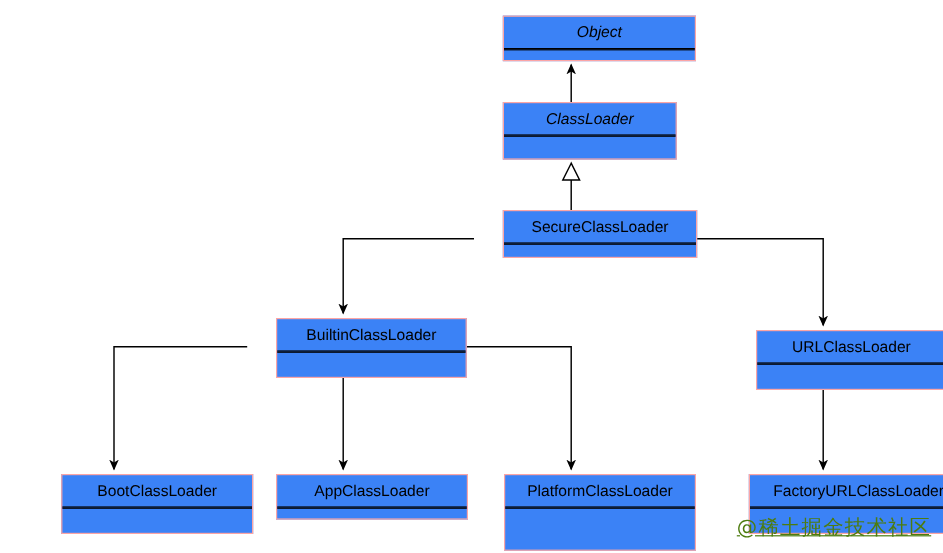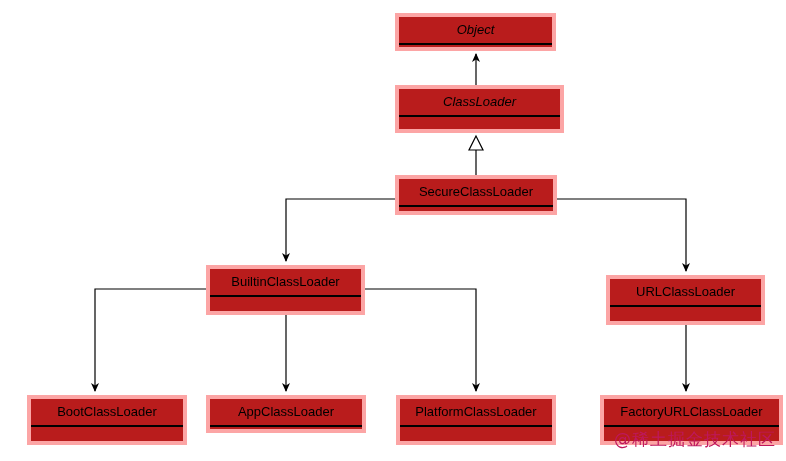--- a/index.html
+++ b/index.html
@@ -22,23 +22,24 @@
     position: absolute;
     left: 0;
     top: 0;
     width: 786px;
     height: 461px;
     pointer-events: none;
   }
   .uml-class {
     position: absolute;
     box-sizing: border-box;
-    background: #b91c1c;
-    border: 4px solid #fca5a5;
+    background: #3b82f6;
+    border: 1px solid #fca5a5;
     z-index: 2;
+    margin-left: 24px;
   }
   .uml-name {
     box-sizing: border-box;
     height: 27px;
     line-height: 26px;
     text-align: center;
     font-size: 13px;
     color: #000000;
     border-bottom: 1px solid #000000;
     white-space: nowrap;
@@ -99,21 +100,21 @@
       <path d="M 686,325 L 686,391" marker-end="url(#mk-filled)"></path>
 
     </g>
   </svg>
 
   <div class="uml-class abstract" style="left: 395px; top: 13px; width: 161px; height: 38px;">
     <div class="uml-name">Object</div>
     <div class="uml-attrs"></div>
   </div>
 
-  <div class="uml-class abstract" style="left: 395px; top: 85px; width: 169px; height: 48px;">
+  <div class="uml-class abstract" style="left: 395px; top: 85px; width: 145px; height: 48px;">
     <div class="uml-name">ClassLoader</div>
     <div class="uml-attrs"></div>
   </div>
 
   <div class="uml-class" style="left: 395px; top: 175px; width: 162px; height: 40px;">
     <div class="uml-name">SecureClassLoader</div>
     <div class="uml-attrs"></div>
   </div>
 
   <div class="uml-class" style="left: 206px; top: 265px; width: 159px; height: 50px;">
@@ -129,25 +130,25 @@
   <div class="uml-class" style="left: 27px; top: 395px; width: 160px; height: 50px;">
     <div class="uml-name">BootClassLoader</div>
     <div class="uml-attrs"></div>
   </div>
 
   <div class="uml-class" style="left: 206px; top: 395px; width: 160px; height: 38px;">
     <div class="uml-name">AppClassLoader</div>
     <div class="uml-attrs"></div>
   </div>
 
-  <div class="uml-class" style="left: 396px; top: 395px; width: 160px; height: 50px;">
+  <div class="uml-class" style="left: 396px; top: 395px; width: 160px; height: 64px;">
     <div class="uml-name">PlatformClassLoader</div>
     <div class="uml-attrs"></div>
   </div>
 
   <div class="uml-class" style="left: 600px; top: 395px; width: 183px; height: 50px;">
     <div class="uml-name">FactoryURLClassLoader</div>
     <div class="uml-attrs"></div>
   </div>
 
-  <div class="watermark" style="left: 614px; top: 428px; color: #be185d;">@稀土掘金技术社区</div>
+  <div class="watermark" style="left: 614px; top: 428px; color: #4d7c0f; text-decoration: underline;">@稀土掘金技术社区</div>
 
 </div>
 
 </body></html>

